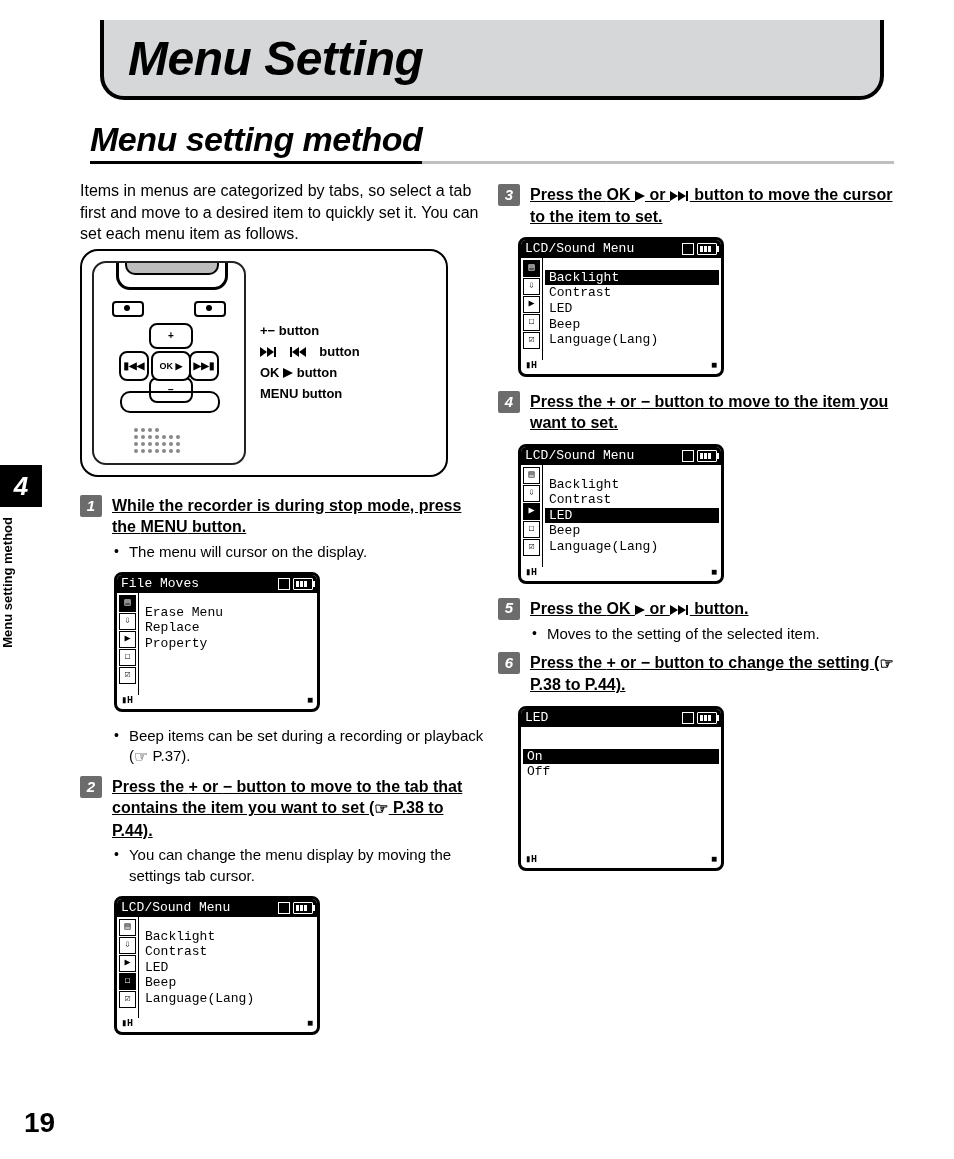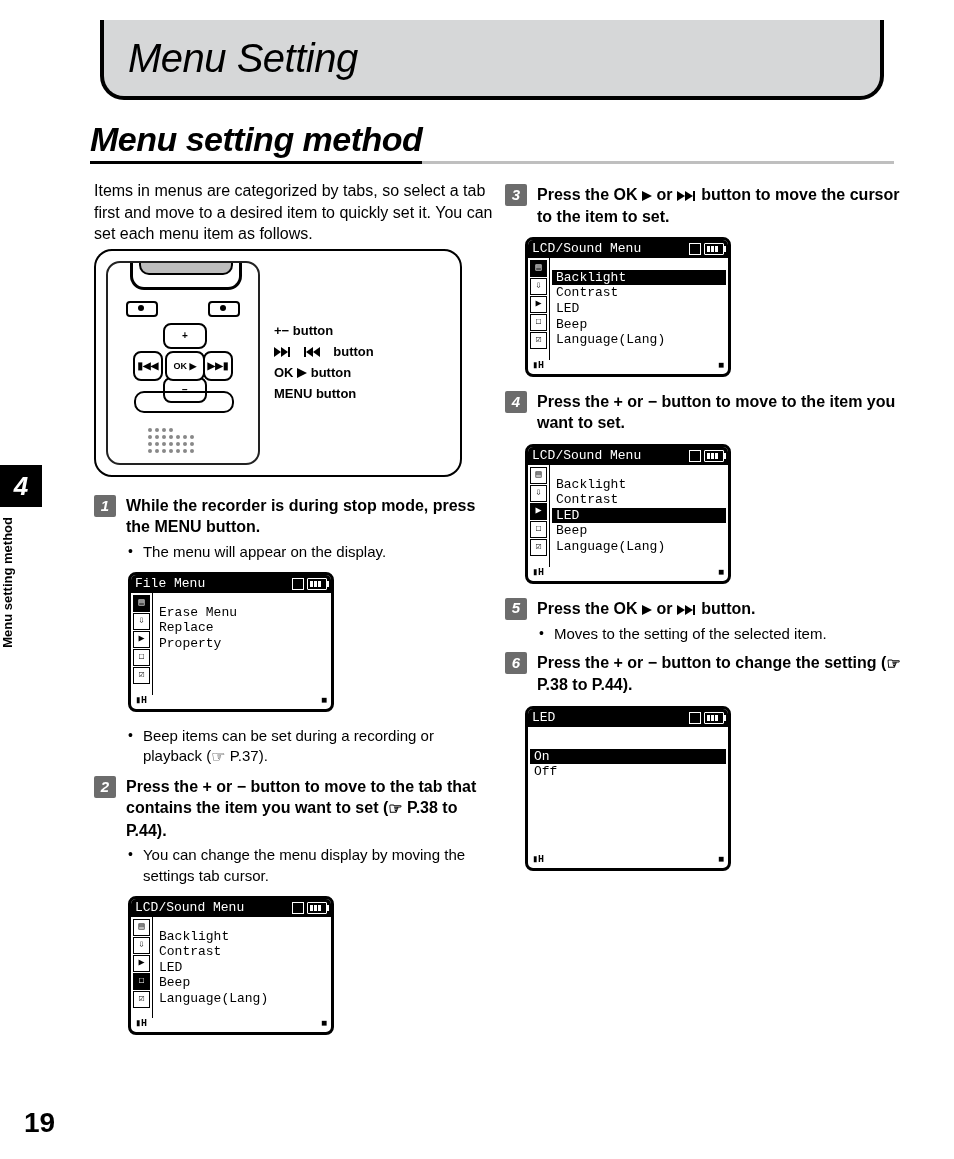--- a/index.html
+++ b/index.html
@@ -29,22 +29,22 @@
     border-top: none;
     height: 80px;
     display: flex;
     align-items: center;
     padding: 0 24px;
     box-sizing: border-box;
   }
   .header-tab-title {
     font-family: "Helvetica Neue", Arial, sans-serif;
     font-style: italic;
-    font-weight: 400;
-    font-size: 40px;
+    font-weight: 700;
+    font-size: 48px;
     letter-spacing: -0.5px;
   }
 
   .section-title-wrap {
     margin-top: 20px;
     margin-left: 50px;
     margin-right: 10px;
     border-bottom: 3px solid #bfbfbf;
   }
   .section-title {
@@ -55,21 +55,21 @@
     font-size: 34px;
     padding-bottom: 2px;
     margin-bottom: -3px;
     letter-spacing: -0.5px;
   }
 
   .columns {
     display: flex;
     gap: 12px;
     margin-top: 12px;
-    margin-left: 54px;
+    margin-left: 40px;
   }
   .col {
     flex: 1 1 0;
     font-size: 16px;
     line-height: 1.35;
   }
   .col p { margin: 4px 0; }
 
   .intro {
     margin-bottom: 14px;
@@ -177,20 +177,21 @@
     font-weight: bold;
     display: flex;
     align-items: center;
     justify-content: center;
     font-size: 15px;
     border-radius:2px;
   }
   .step-text {
     font-weight: bold;
     flex: 1;
+    text-decoration: underline;
   }
   .step-text .btn-label{
     font-weight:800;
   }
 
   .bullet {
     display: flex;
     gap: 10px;
     margin: 4px 0 4px 34px;
     font-size:15px;
@@ -382,26 +383,26 @@
         </div>
       </div>
 
       <div class="step">
         <div class="step-num">1</div>
         <div class="step-text">
           <span>While the recorder is during stop mode, press the </span><span class="btn-label">MENU</span><span> button.</span>
         </div>
       </div>
       <div class="bullet">
-          <span>The menu will appear on the display.</span>
+          <span>The menu will cursor on the display.</span>
         </div>
 
       <div class="lcd">
           <div class="titlebar">
-            <span>File Menu</span>
+            <span>File Moves</span>
             <span style="display:flex;gap:3px;align-items:center;">
               <span style="display:inline-block;width:10px;height:10px;border:1px solid #fff;"></span>
               <span class="bat"></span>
             </span>
           </div>
           <div class="body">
             <div class="tabs">
               <div class="tab sel">▤</div>
               <div class="tab">⇩</div>
               <div class="tab">▶</div>

